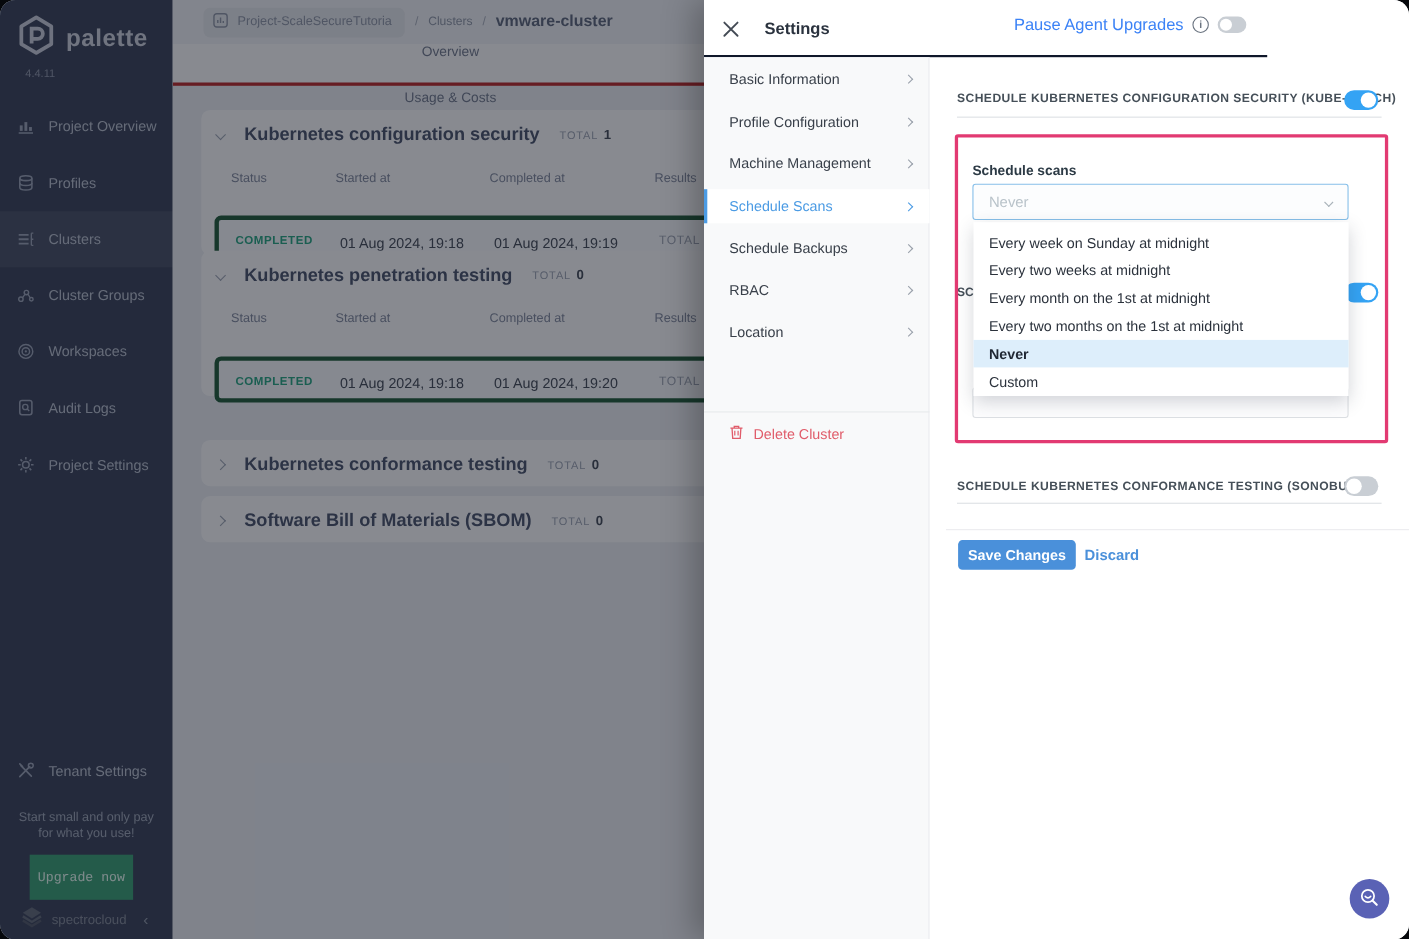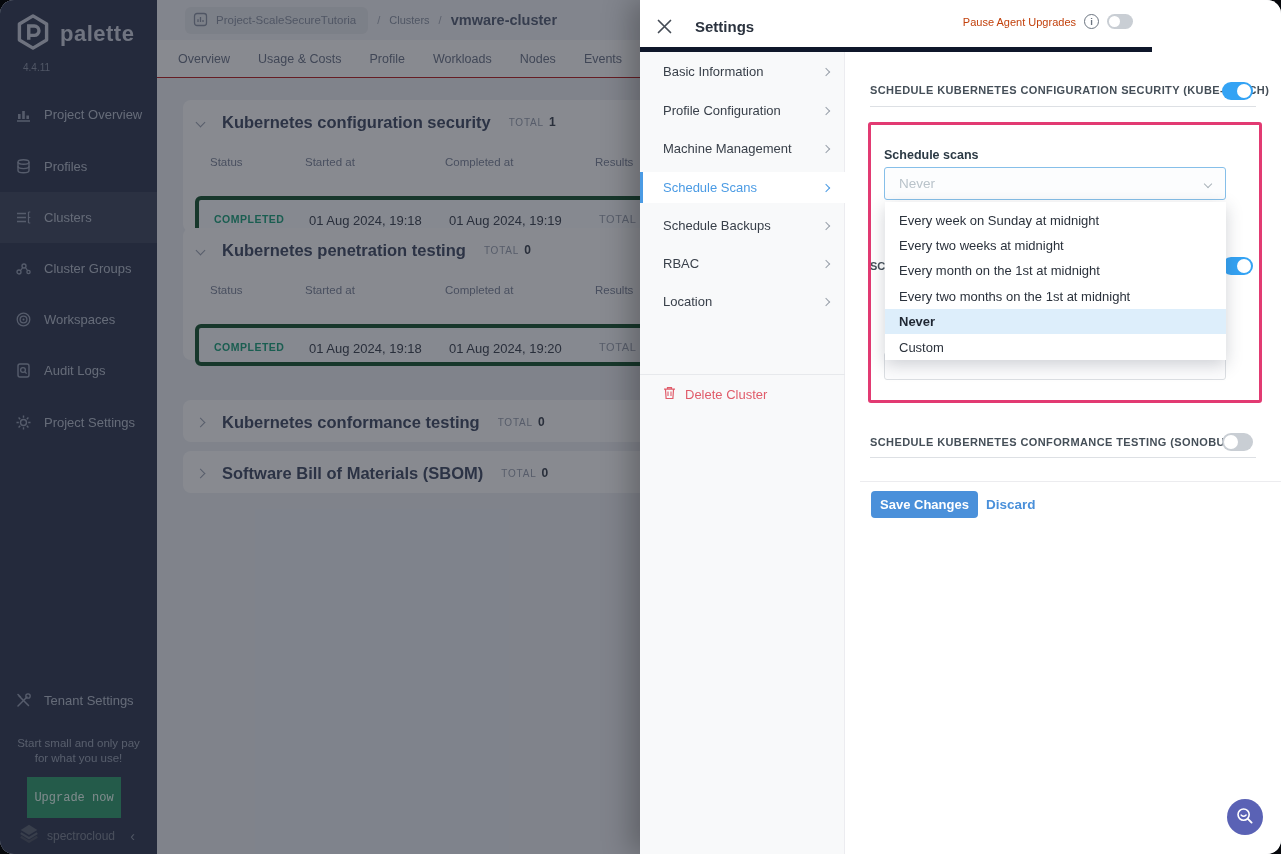--- a/index.html
+++ b/index.html
@@ -21,21 +21,21 @@
   .side-footer { position:absolute; left:0; top:818px; width:157px; height:36px; display:flex; align-items:center; gap:7px; padding-left:18px; }
   .side-footer .ftext { font-size:12px; color:#7d8594; }
   .collapse { position:absolute; right:22px; color:#8a93a4; font-size:14px; cursor:pointer; }
 
   .main { position:absolute; left:157px; top:0; width:484px; height:854px; background:#eef1f5; overflow:hidden; }
   .crumbbar { position:absolute; left:0; top:0; width:484px; height:40px; background:#f3f5f8; display:flex; align-items:center; }
   .proj-chip { margin-left:28px; height:27px; display:flex; align-items:center; gap:8px; padding:0 12px 0 8px; background:rgba(125,135,155,.10); border-radius:6px; font-size:11.5px; color:#8a93a4; }
   .crumb-sep { margin:0 9px; color:#a4abb9; font-size:11px; }
   .crumb-sec { font-size:11px; color:#8a93a4; }
   .crumb-cluster { font-size:14.5px; font-weight:700; color:#555f75; }
-  .tabbar { position:absolute; left:0; top:40px; width:484px; height:38px; background:#ffffff; border-bottom:1px solid #b91c1c; display:flex; align-items:center; gap:28px; padding-left:21px; }
+  .tabbar { position:absolute; left:0; top:40px; width:484px; height:38px; background:#ffffff; border-bottom:3px solid #b91c1c; display:flex; align-items:center; gap:28px; padding-left:21px;flex-direction:column; }
   .tab { font-size:12.5px; color:#6b7488; cursor:pointer; white-space:nowrap; }
   .content { position:absolute; left:0; top:78px; width:484px; height:776px; }
   .card { position:absolute; left:26px; width:600px; background:#ffffff; border-radius:8px; }
   .card-head { position:absolute; left:14px; top:10px; height:24px; display:flex; align-items:center; gap:18px; }
   .card-title { font-size:16.5px; font-weight:700; color:#3f4a63; }
   .total-wrap { display:flex; align-items:baseline; gap:5px; }
   .total-label { font-size:10px; letter-spacing:.8px; color:#98a0b0; }
   .total-value { font-size:12px; font-weight:700; color:#39414e; }
   .thead { position:absolute; top:56px; font-size:11.5px; color:#7c859a; }
   .trow { position:absolute; left:12px; right:-128px; top:96px; height:42px; background:#fbfcfe; border:4px solid #14532d; border-radius:6px; }
@@ -43,25 +43,25 @@
   .status-badge { font-size:10.5px; font-weight:700; letter-spacing:.5px; color:#1ba37c; }
   .results-txt { font-size:11px; letter-spacing:.6px; color:#9aa2b1; }
   .chev { display:inline-block; width:7px; height:7px; border-right:1.8px solid #9aa2b2; border-bottom:1.8px solid #9aa2b2; }
   .chev.down { transform:rotate(45deg); }
   .chev.right { transform:rotate(-45deg); }
 
   .overlay { position:absolute; left:0; top:0; width:641px; height:854px; background:rgba(26,31,43,.52); }
 
   
   .panel { position:absolute; left:640px; top:0; width:641px; height:854px; background:#ffffff; box-shadow:-10px 0 26px rgba(0,0,0,.25); }
-  .panel-head { position:absolute; left:0; top:0; width:512px; height:52px; border-bottom:5px solid #0f172a; }
+  .panel-head { position:absolute; left:0; top:0; width:512px; height:52px; border-bottom:2px solid #0f172a; }
   .close-btn { position:absolute; left:16px; top:18px; width:17px; height:17px; cursor:pointer; }
   .panel-title { position:absolute; left:55px; top:18px; font-size:15px; font-weight:700; color:#2a323e; }
   .pause-wrap { position:absolute; right:19px; top:14px; display:flex; align-items:center; gap:8px; }
-  .pause-label { font-size:11px; color:#c2410c; }
+  .pause-label { font-size:15px; color:#3b82f6; }
   .info-ico { width:15px; height:15px; border:1.3px solid #6b7480; border-radius:50%; color:#6b7480; font-size:9.5px; display:flex; align-items:center; justify-content:center; font-weight:700; }
   .toggle { position:relative; border-radius:9px; cursor:pointer; }
   .toggle.sm { width:26px; height:15px; }
   .toggle.md { width:31px; height:18px; }
   .toggle.off { background:#c9ced4; }
   .toggle.on { background:#34a3f4; }
   .toggle .knob { position:absolute; top:2px; background:#fff; border-radius:50%; }
   .toggle.sm .knob { width:11px; height:11px; }
   .toggle.md .knob { width:14px; height:14px; }
   .toggle.off .knob { left:2px; }

